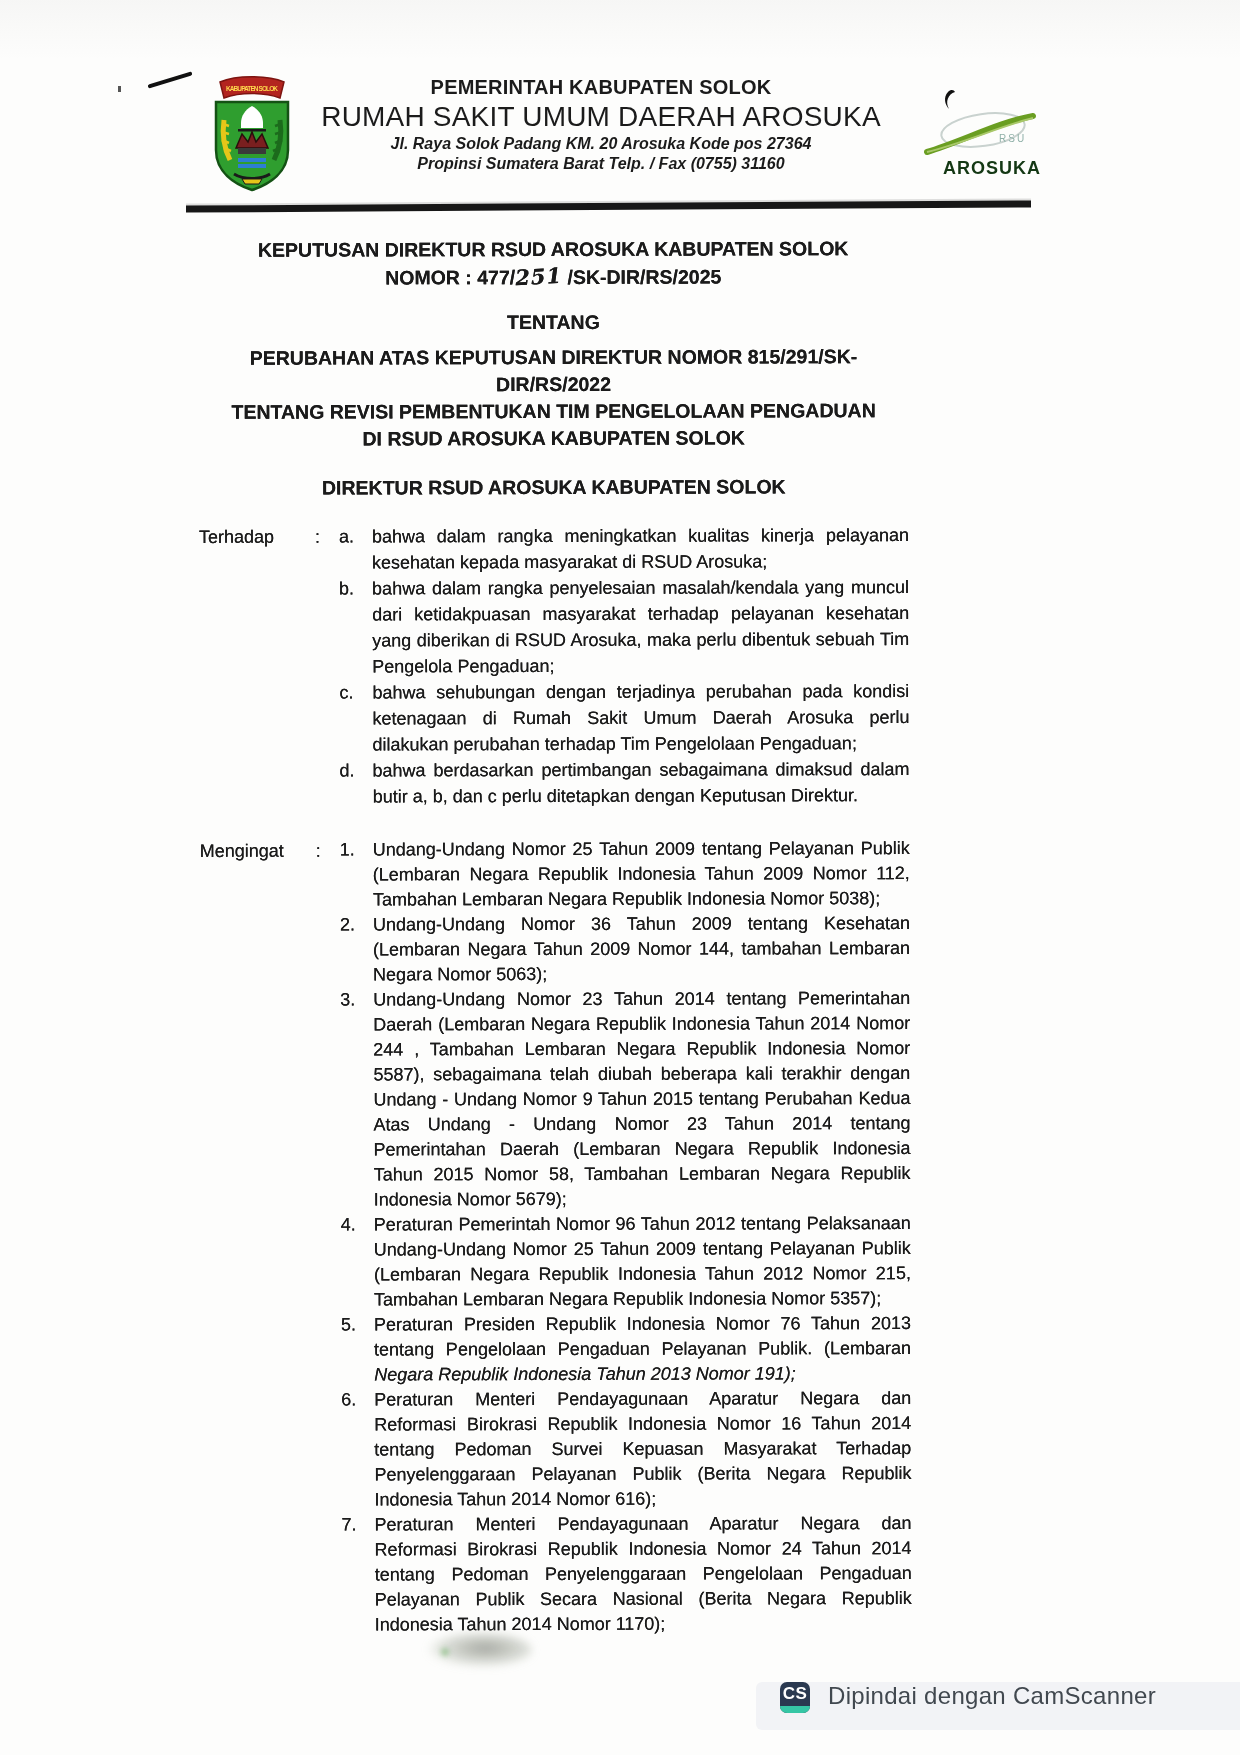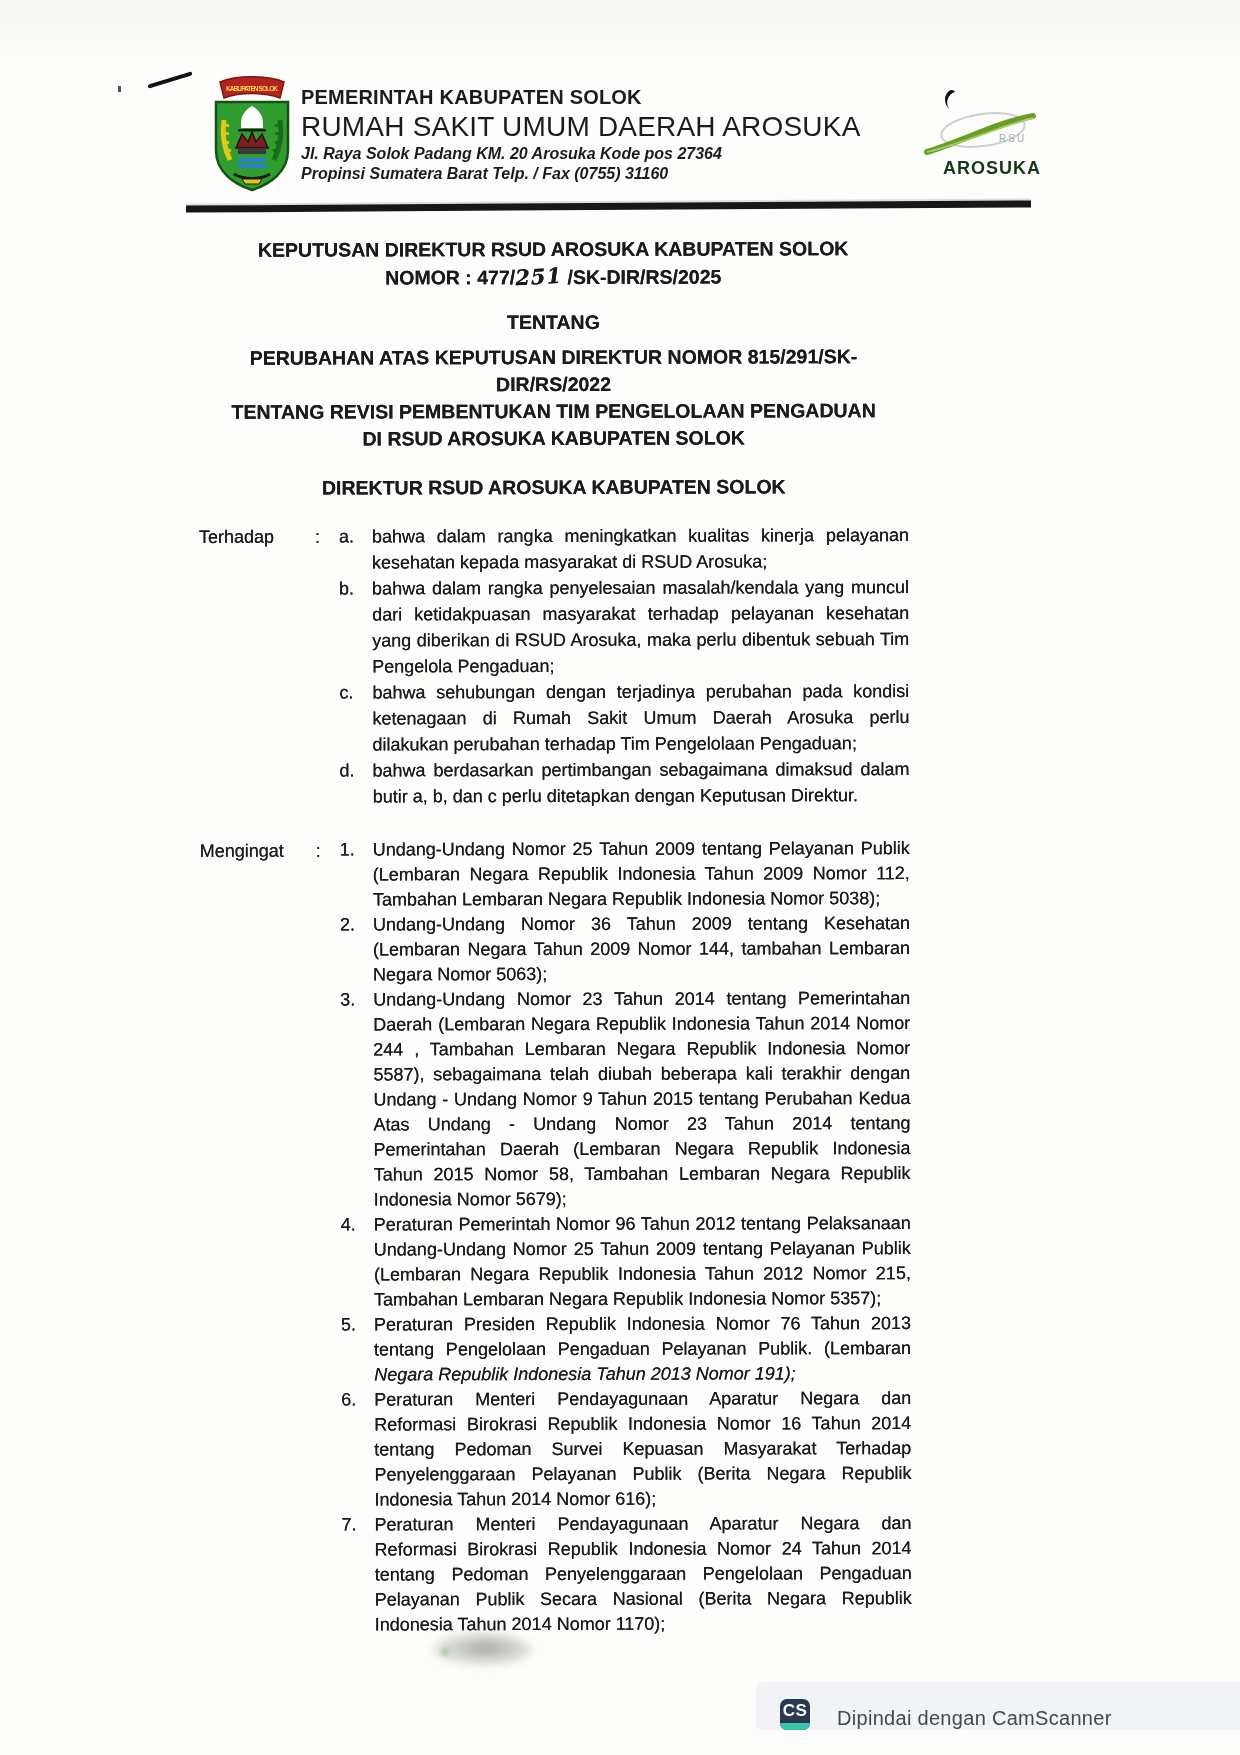--- a/index.html
+++ b/index.html
@@ -16,21 +16,21 @@
   }
   .pen-stroke{
     position:absolute; left:147px; top:78px; width:46px; height:4px;
     background:#111; border-radius:2px; transform:rotate(-17deg);
   }
   .pen-dot{ position:absolute; left:118px; top:86px; width:3px; height:6px; background:#555; }
 
   
   .letterhead{ position:absolute; left:186px; top:70px; width:845px; }
   .crest{ position:absolute; left:12px; top:6px; }
-  .lh-text{ position:absolute; left:115px; top:16px; width:600px; }
+  .lh-text{ position:absolute; left:115px; top:6px; width:600px; text-align:center; }
   .lh-gov{ font-size:20px; font-weight:bold; letter-spacing:.2px; }
   .lh-hosp{ font-size:28px; font-weight:normal; letter-spacing:.2px; margin-top:2px; }
   .lh-addr{ font-size:16px; font-weight:bold; font-style:italic; margin-top:2px; }
   .arosuka-logo{ position:absolute; left:735px; top:8px; }
   .header-rule{
     position:absolute; left:186px; top:203px; width:845px; height:7px;
     background:#171717; transform:rotate(-0.35deg);
     box-shadow:0 -2px 0 rgba(0,0,0,0.12);
   }
 
@@ -55,33 +55,33 @@
   .li-text{ flex:1; text-align:justify; line-height:26px; }
   .menimbang .li-text, .menimbang .li-marker{ line-height:26px; }
   .mengingat .li-text, .mengingat .li-marker{ line-height:25px; }
   .it{ font-style:italic; }
   .sect-gap{ height:28px; }
 
   
   .cam-band{
     position:absolute; left:756px; top:1682px; width:484px; height:48px;
     background:#f2f3f6; border-radius:6px 0 0 6px;
-    display:flex; align-items:flex-end;
+    display:flex; align-items:flex-start;
   }
   .cs-badge{
     width:30px; height:31px; margin-left:24px; border-radius:7px;
     position:relative; overflow:hidden; flex:0 0 30px;
   }
   .cs-badge .top{ position:absolute; inset:0; background:#2a3950; }
   .cs-badge .accent{ position:absolute; left:0; right:0; bottom:0; height:7px; background:#36c6a5; }
   .cs-badge .cs{
     position:absolute; left:0; right:0; top:2px; text-align:center;
     color:#fff; font-weight:bold; font-size:17px; letter-spacing:.5px; z-index:1;
   }
-  .cam-text{ margin-left:27px; font-size:20px; color:#41484f; letter-spacing:.3px; }
+  .cam-text{ margin-left:18px; font-size:24px; color:#41484f; letter-spacing:.3px; }
 
   .bottom-smudge{
     position:absolute; left:428px; top:1633px; width:104px; height:34px;
     background:radial-gradient(ellipse at 55% 45%, rgba(120,124,114,.65), rgba(140,150,130,.25) 55%, rgba(255,255,255,0) 75%);
     filter:blur(4px); border-radius:50%;
   }
   .bottom-smudge-green{
     position:absolute; left:438px; top:1646px; width:14px; height:12px;
     background:radial-gradient(circle, rgba(90,170,80,.55), rgba(255,255,255,0) 70%);
     filter:blur(2px); border-radius:50%;

